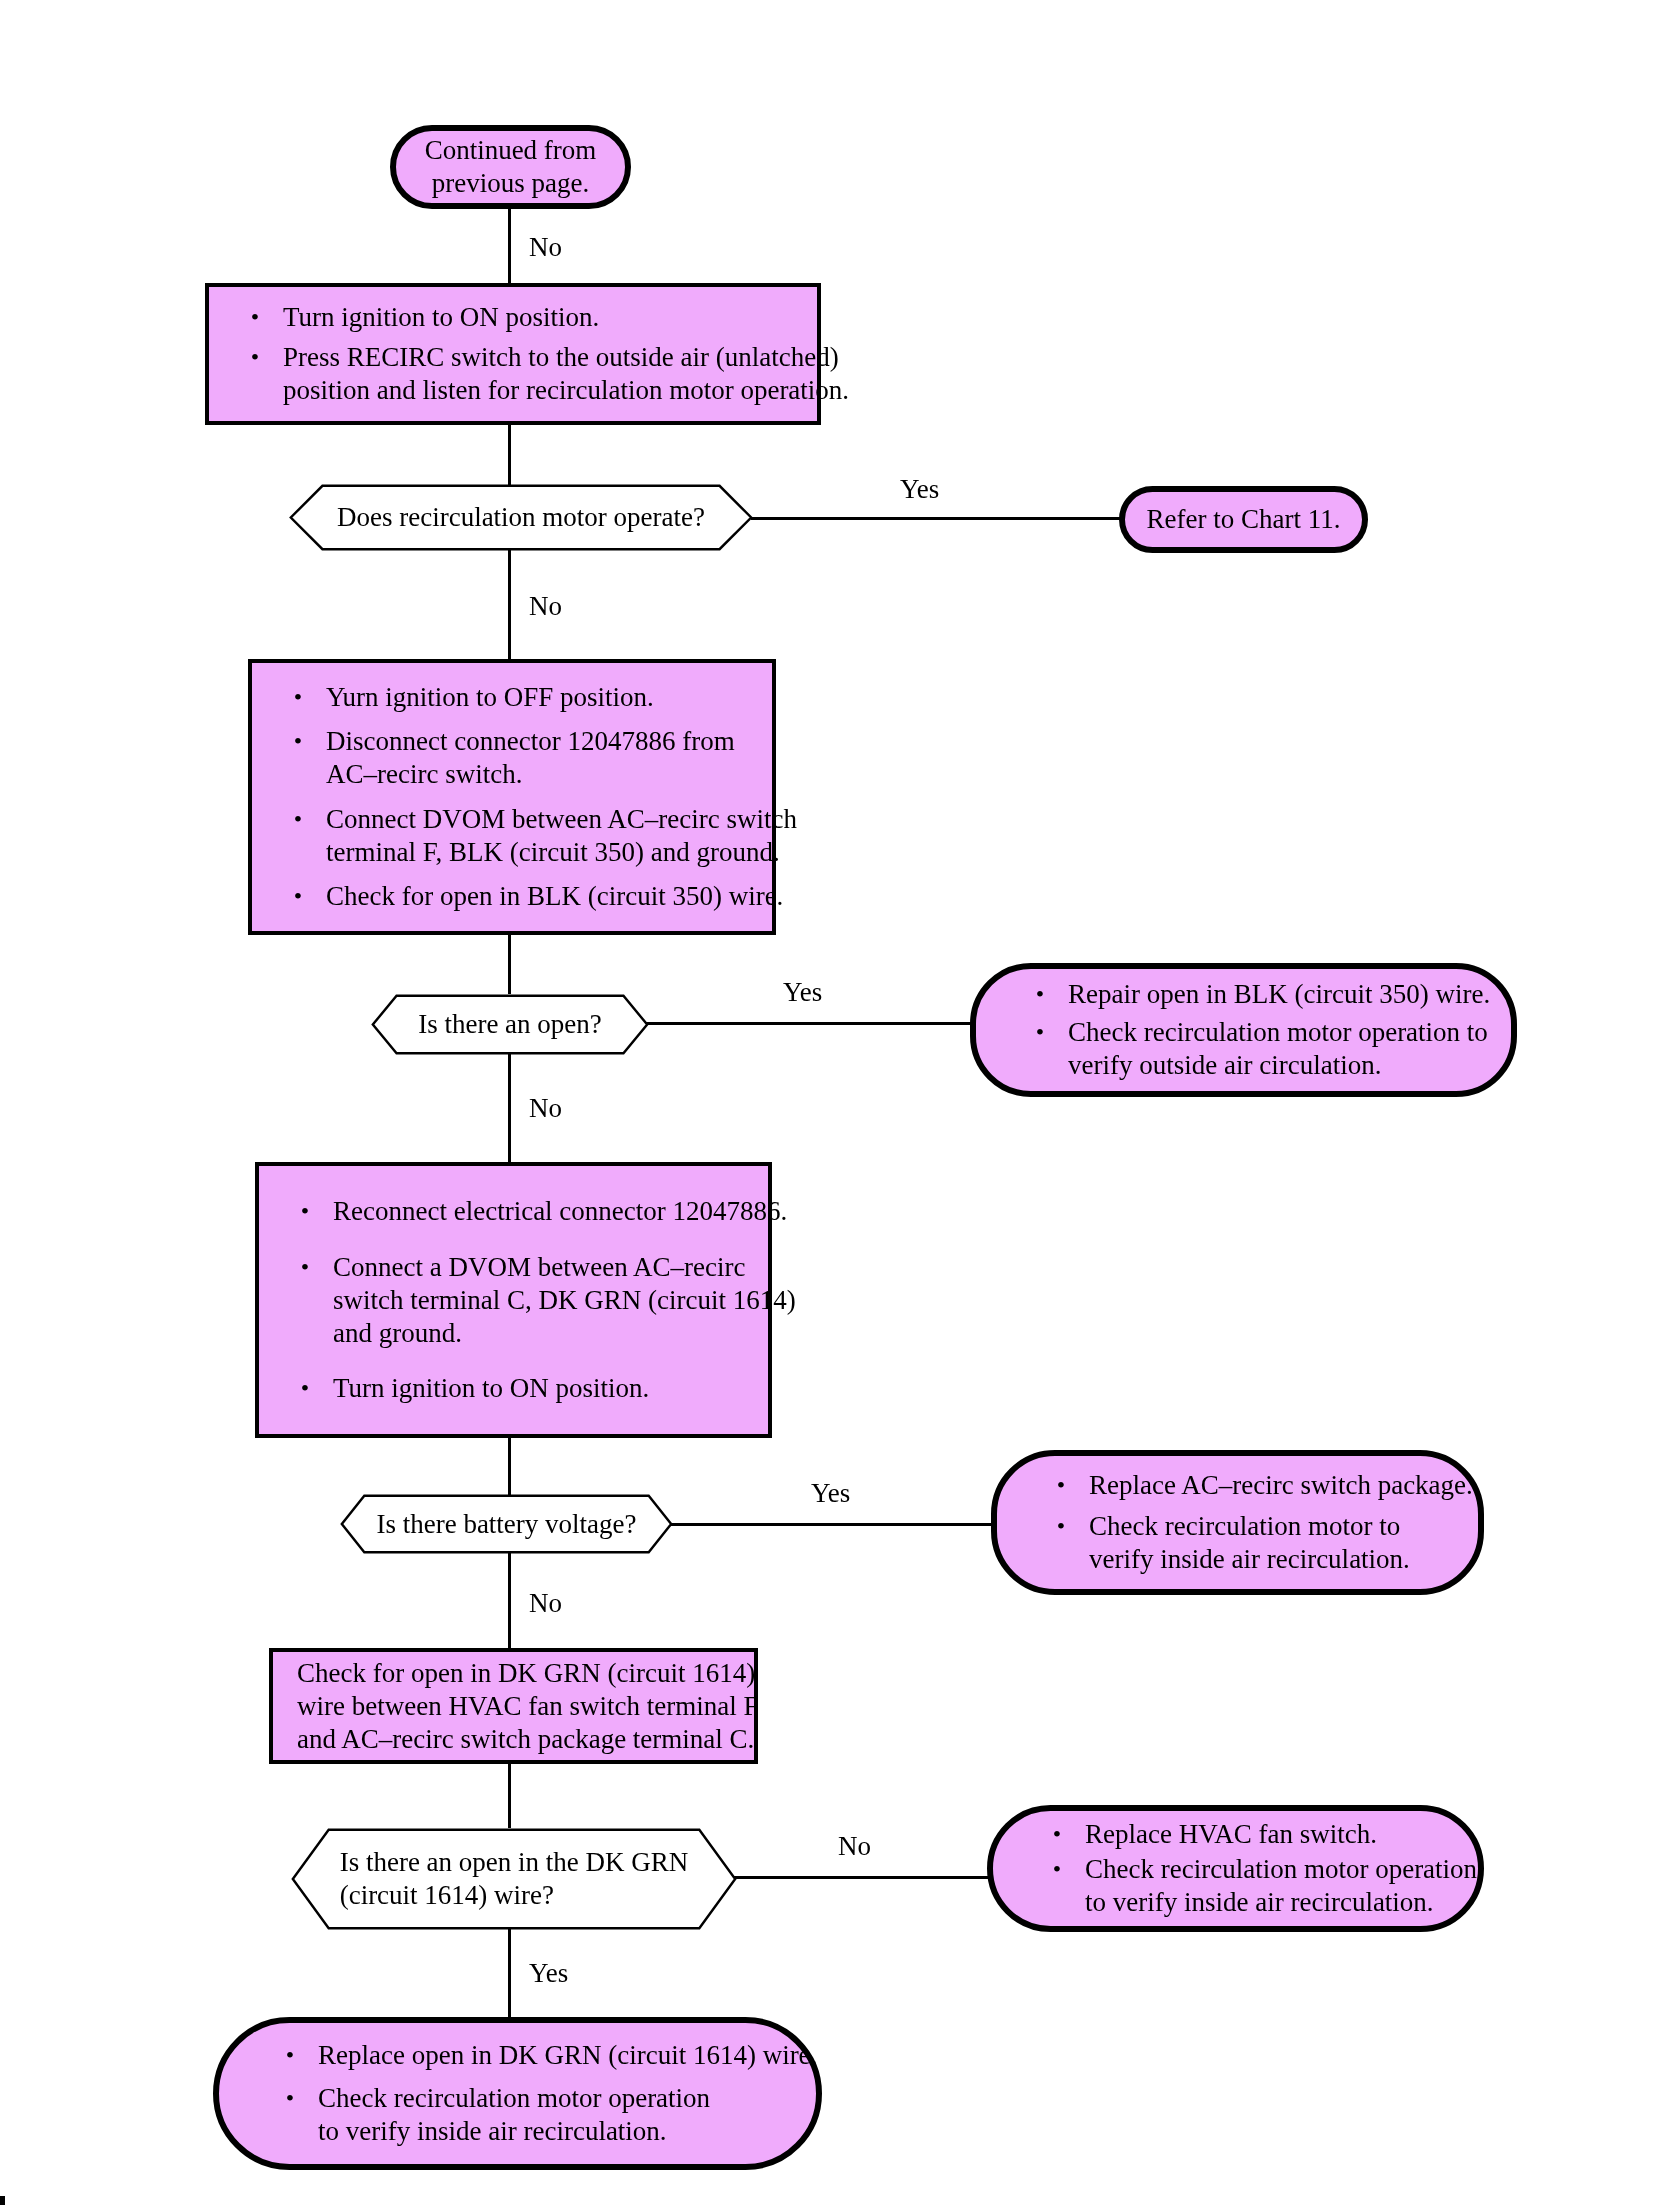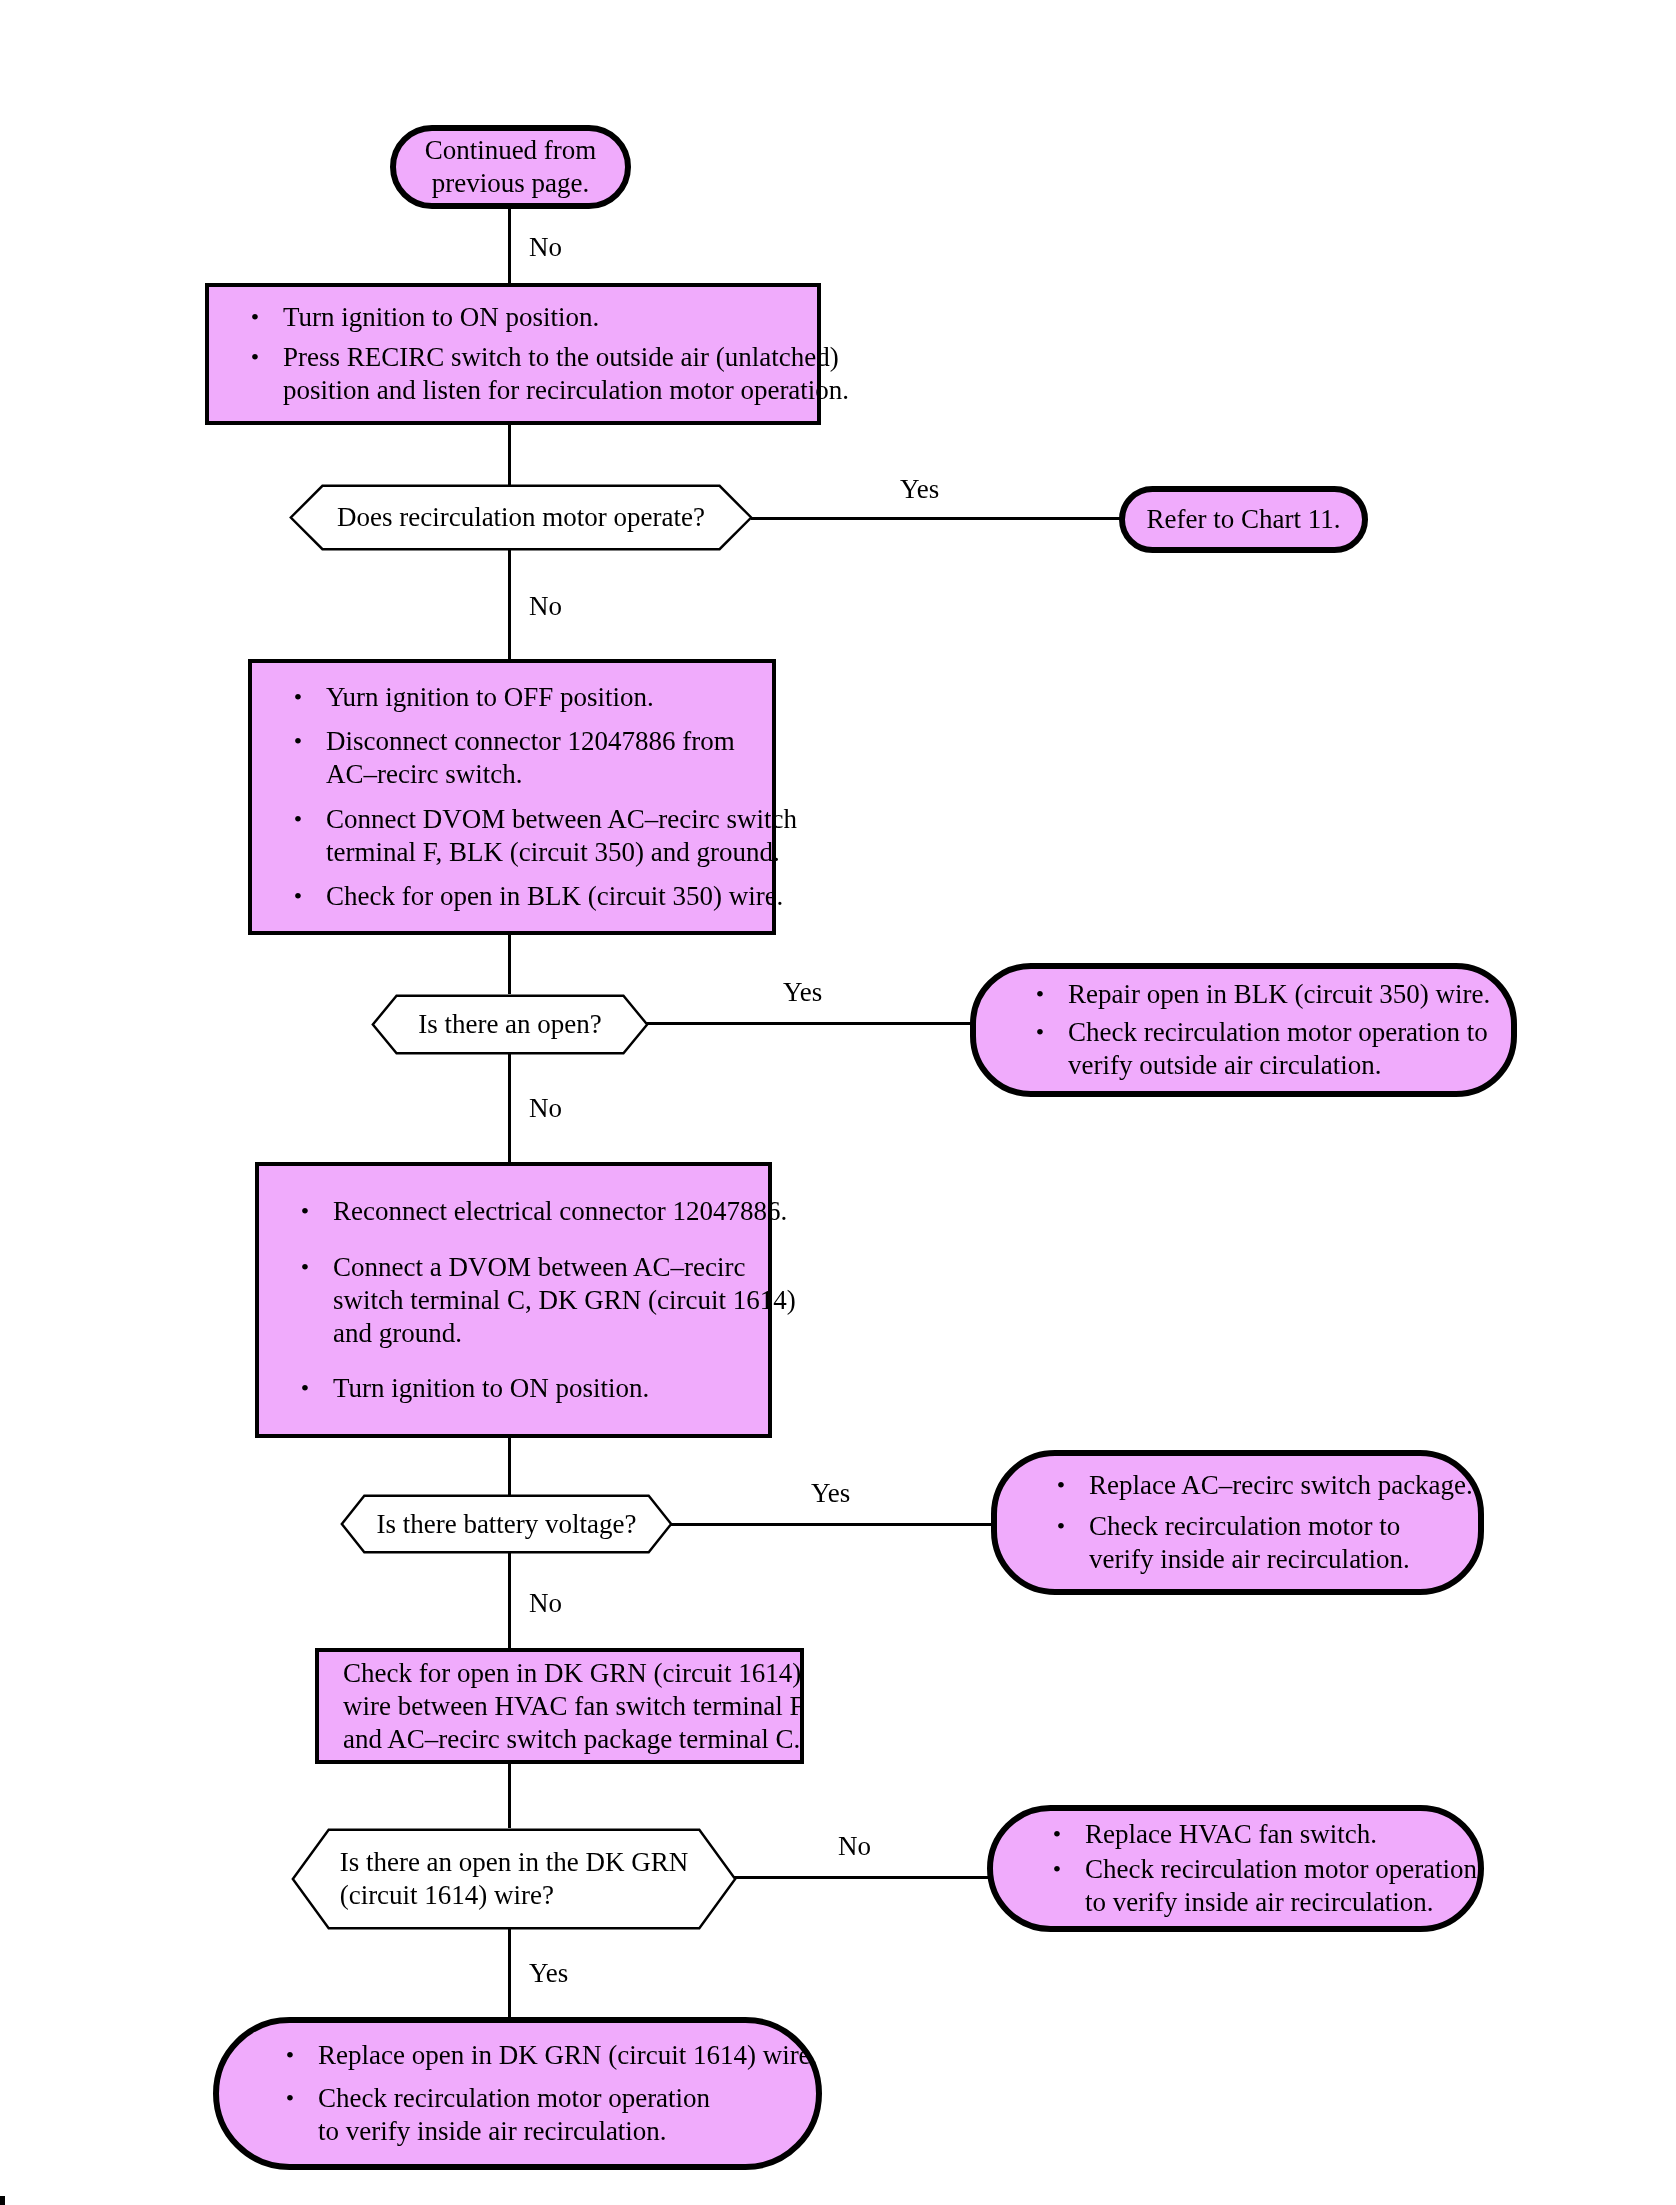--- a/index.html
+++ b/index.html
@@ -171,21 +171,21 @@
       <span class="bullet"></span>
       <span class="btext">Replace AC–recirc switch package.</span>
     </div>
     <div class="bullet-item">
       <span class="bullet"></span>
       <span class="btext">Check recirculation motor to
 verify inside air recirculation.</span>
     </div>
   </div>
 
-  <div class="node process" style="left:269px; top:1648px; width:489px; height:116px; justify-content:center; padding:3.6px 8.5px 3.6px 24px;margin-left:46px;">
+  <div class="node process" style="left:269px; top:1648px; width:489px; height:116px; justify-content:center; padding:3.6px 8.5px 3.6px 24px;">
     <div class="ptext">Check for open in DK GRN (circuit 1614)
 wire between HVAC fan switch terminal F
 and AC–recirc switch package terminal C.</div>
   </div>
 
   <div class="node decision" style="left:291px; top:1828px; width:446px; height:102px;">
     <svg viewBox="0 0 734 168" preserveAspectRatio="none">
       <polygon points="62,3 672,3 731,84 672,165 62,165 3,84" fill="#ffffff" stroke="#000000" stroke-width="4"></polygon>
     </svg>
     <div class="dtext left-lines">Is there an open in the DK GRN

